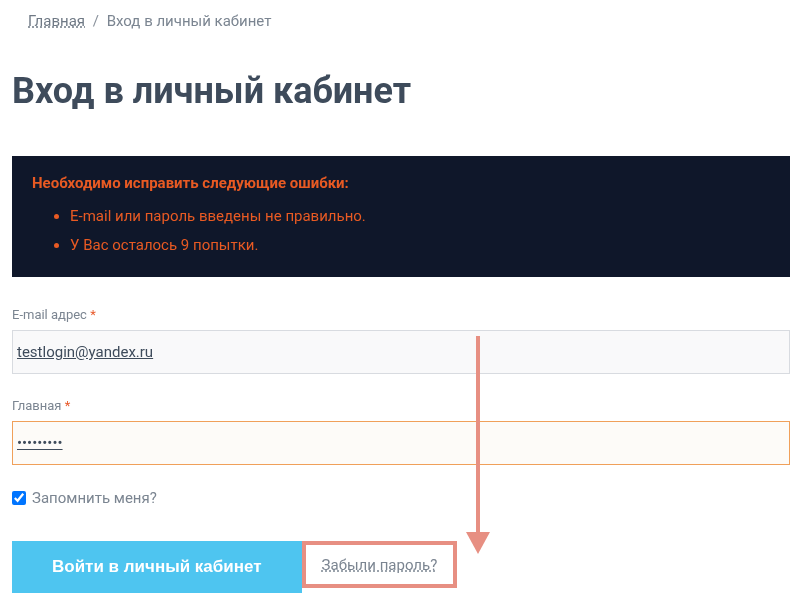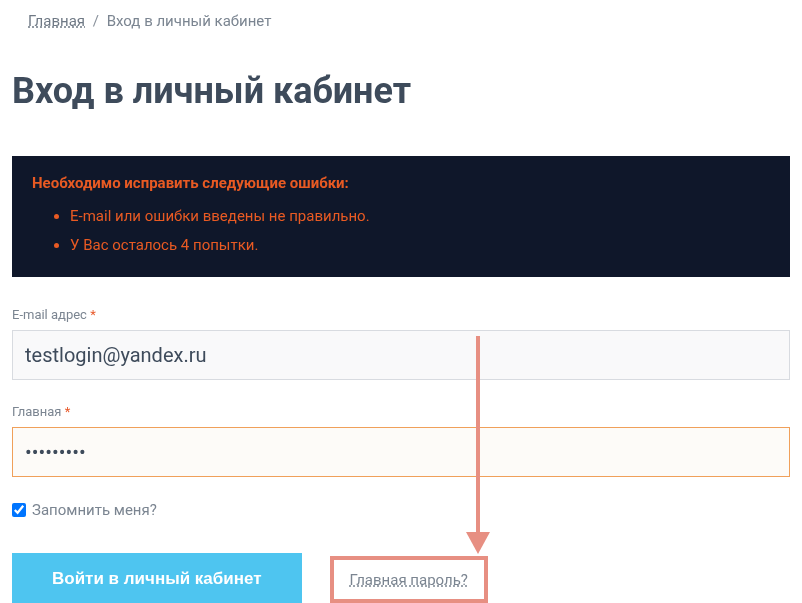--- a/index.html
+++ b/index.html
@@ -64,27 +64,28 @@
       font-size: 13px;
       color: #7b8591;
       display: block;
       margin-bottom: 8px;
     }
     .required-star {
       color: #e8592a;
     }
     .form-input {
       width: 100%;
-      padding: 12px 12px;
-      font-size: 20px;
+      padding: 12px 4px;
+      font-size: 15px;
       color: #3e4b5b;
       border: 1px solid #d8dbe0;
       background: #f9f9fa;
       margin-bottom: 24px;
       font-family: inherit;
+      text-decoration: underline;
     }
     .form-input.highlighted {
       border: 1px solid #f0a05a;
       background: #fdfbf8;
     }
     .checkbox-row {
       display: flex;
       align-items: center;
       gap: 6px;
       margin-bottom: 34px;
@@ -93,22 +94,21 @@
       width: 14px;
       height: 14px;
     }
     .checkbox-row label {
       font-size: 15px;
       color: #7b8591;
       text-align: right;
     }
     .actions-row {
       display: flex;
-      align-items: center;
-      gap: 28px;
+      align-items: flex-start;
     }
     .submit-button {
       background: #4ec5f0;
       color: #ffffff;
       border: none;
       padding: 16px 40px;
       font-size: 17px;
       font-weight: 700;
       cursor: pointer;
     }
@@ -140,22 +140,22 @@
   <a href="#">Главная</a>
   <span class="sep">/</span>
   <span>Вход в личный кабинет</span>
 </div>
 
 <h1 class="page-title">Вход в личный кабинет</h1>
 
 <div class="error-box">
   <div class="error-heading">Необходимо исправить следующие ошибки:</div>
   <ul class="error-list">
-    <li>E-mail или ошибки введены не правильно.</li>
-    <li>У Вас осталось 4 попытки.</li>
+    <li>E-mail или пароль введены не правильно.</li>
+    <li>У Вас осталось 9 попытки.</li>
   </ul>
 </div>
 
 <label class="form-label">
   <span>E-mail адрес</span>
   <span class="required-star">*</span>
 </label>
 <input type="text" class="form-input" value="testlogin@yandex.ru" style="">
 
 <label class="form-label">
@@ -165,21 +165,21 @@
 <input type="text" class="form-input highlighted" value="•••••••••" style="">
 
 <div class="checkbox-row">
   <input type="checkbox" checked="" style="">
   <label>Запомнить меня?</label>
 </div>
 
 <div class="actions-row">
   <button class="submit-button">Войти в личный кабинет</button>
   <div class="forgot-box">
-    <a class="forgot-link">Главная пароль?</a>
+    <a class="forgot-link">Забыли пароль?</a>
   </div>
 </div>
 
 <svg class="annotation-arrow" width="40" height="220">
   <line x1="20" y1="0" x2="20" y2="200" stroke="#e78f82" stroke-width="4"></line>
   <polygon points="20,218 8,196 32,196" fill="#e78f82"></polygon>
 </svg>
 
 
 

